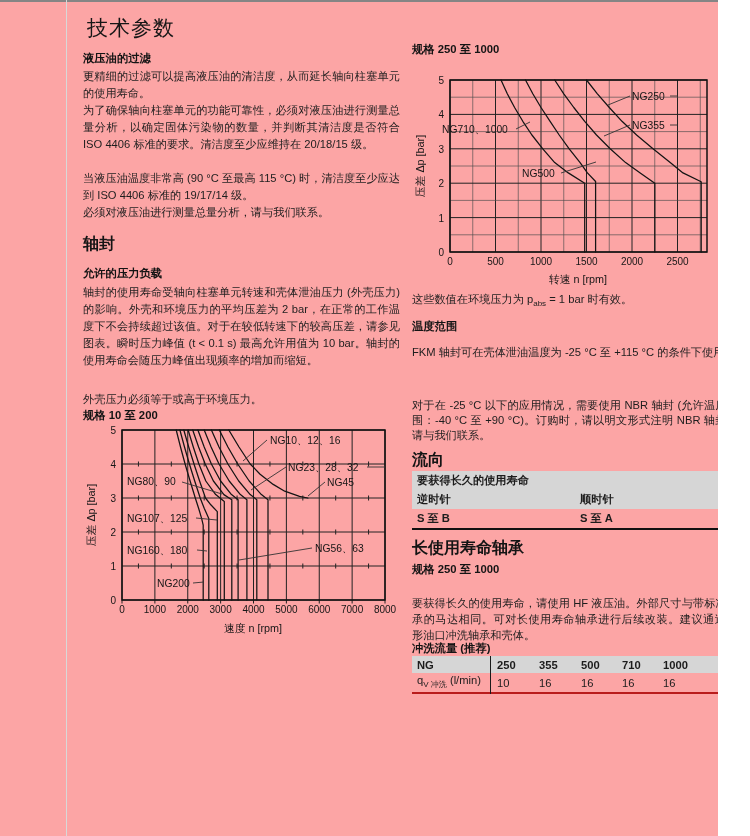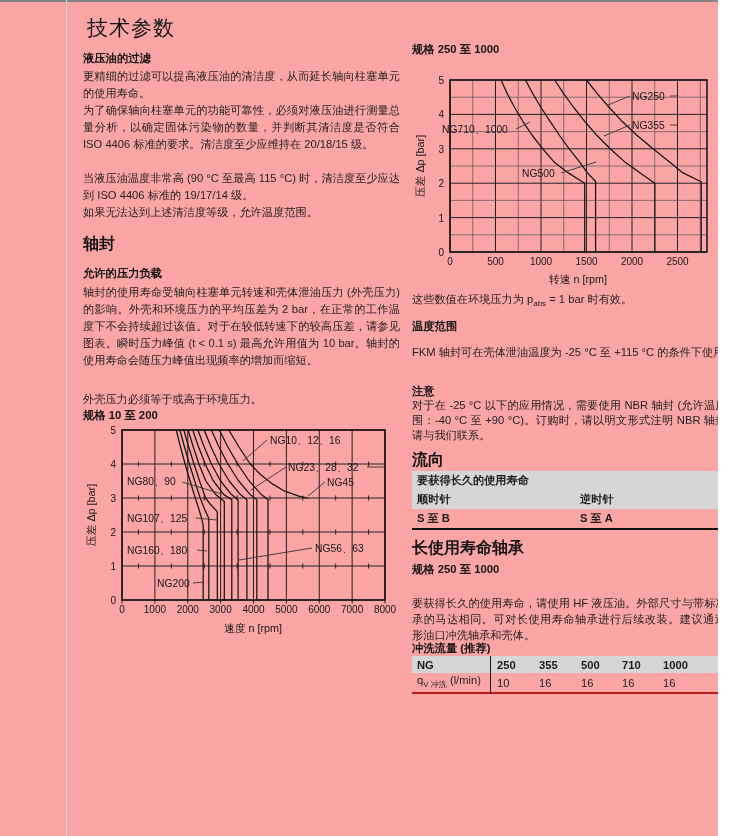--- a/index.html
+++ b/index.html
@@ -51,21 +51,21 @@
   <div class="abs edge-top"></div>
   <div class="abs edge-v" style="left:66px;"></div>
   <div class="abs edge-v" style="left:743px;"></div>
 
   <div class="abs title" style="left:87px;top:14px;">技术参数</div>
 
   <div class="abs h-sub colL" style="left:83px;top:51px;">液压油的过滤</div>
   <div class="abs body-p colL" style="left:83px;top:68px;">更精细的过滤可以提高液压油的清洁度，从而延长轴向柱塞单元的使用寿命。</div>
   <div class="abs body-p colL" style="left:83px;top:102px;">为了确保轴向柱塞单元的功能可靠性，必须对液压油进行测量总量分析，以确定固体污染物的数量，并判断其清洁度是否符合 ISO 4406 标准的要求。清洁度至少应维持在 20/18/15 级。</div>
   <div class="abs body-p colL" style="left:83px;top:170px;">当液压油温度非常高 (90 °C 至最高 115 °C) 时，清洁度至少应达到 ISO 4406 标准的 19/17/14 级。</div>
-  <div class="abs body-p colL" style="left:83px;top:204px;">如果无法达到上述清洁度等级，允许温度范围。</div>
+  <div class="abs body-p colL" style="left:83px;top:204px;">必须对液压油进行测量总量分析，请与我们联系。</div>
 
   <div class="abs h-sec colL" style="left:83px;top:234px;">轴封</div>
   <div class="abs h-sub colL" style="left:83px;top:266px;">允许的压力负载</div>
   <div class="abs body-p colL" style="left:83px;top:284px;">轴封的使用寿命受轴向柱塞单元转速和壳体泄油压力 (外壳压力) 的影响。外壳和环境压力的平均压差为 2 bar，在正常的工作温度下不会持续超过该值。对于在较低转速下的较高压差，请参见图表。瞬时压力峰值 (t &lt; 0.1 s) 最高允许用值为 10 bar。轴封的使用寿命会随压力峰值出现频率的增加而缩短。</div>
   <div class="abs body-p colL" style="left:83px;top:391px;">外壳压力必须等于或高于环境压力。</div>
   <div class="abs h-sub colL" style="left:83px;top:408px;">规格 10 至 200</div>
 
   <svg class="abs" style="left:83px;top:424px;" width="317" height="218" viewBox="0 0 317 218">
     <g id="grid1">
         <line x1="39" y1="6" x2="39" y2="176" class="gl-major"></line>
@@ -245,31 +245,30 @@
     </g>
     <text class="ax-label" x="166" y="225" text-anchor="middle">转速 n [rpm]</text>
     <text class="ax-label" x="12" y="108" text-anchor="middle" transform="rotate(-90 12 108)">压差 Δp [bar]</text>
   </svg>
 
   <div class="abs body-p colR" style="left:412px;top:291px;"><span>这些数值在环境压力为 p</span><sub>abs</sub><span> = 1 bar 时有效。</span></div>
 
   <div class="abs h-sub colR" style="left:412px;top:319px;">温度范围</div>
   <div class="abs body-p colR" style="left:412px;top:344px;">FKM 轴封可在壳体泄油温度为 -25 °C 至 +115 °C 的条件下使用。</div>
 
-  <div class="abs h-sub colR" style="left:412px;top:384px;">注意</div>
   <div class="abs body-p lh15 colR" style="left:412px;top:398px;">对于在 -25 °C 以下的应用情况，需要使用 NBR 轴封 (允许温度范围：-40 °C 至 +90 °C)。订购时，请以明文形式注明 NBR 轴封。请与我们联系。</div>
 
   <div class="abs h-sec colR" style="left:412px;top:450px;">流向</div>
   <div class="abs tbl colR" style="left:412px;top:471px;">
     <div class="flow-gray">
       <div class="cell">要获得长久的使用寿命</div>
     </div>
     <div class="flow-row flow-gray">
+      <div class="cell">逆时针</div>
       <div class="cell">顺时针</div>
-      <div class="cell">逆时针</div>
     </div>
     <div class="flow-row flow-bot">
       <div class="cell">S 至 B</div>
       <div class="cell">S 至 A</div>
     </div>
   </div>
 
   <div class="abs h-sec colR" style="left:412px;top:538px;">长使用寿命轴承</div>
   <div class="abs h-sub colR" style="left:412px;top:562px;">规格 250 至 1000</div>
   <div class="abs body-p lh16 colR" style="left:412px;top:576px;margin-top:19px;">要获得长久的使用寿命，请使用 HF 液压油。外部尺寸与带标准轴承的马达相同。可对长使用寿命轴承进行后续改装。建议通过 U 形油口冲洗轴承和壳体。</div>

